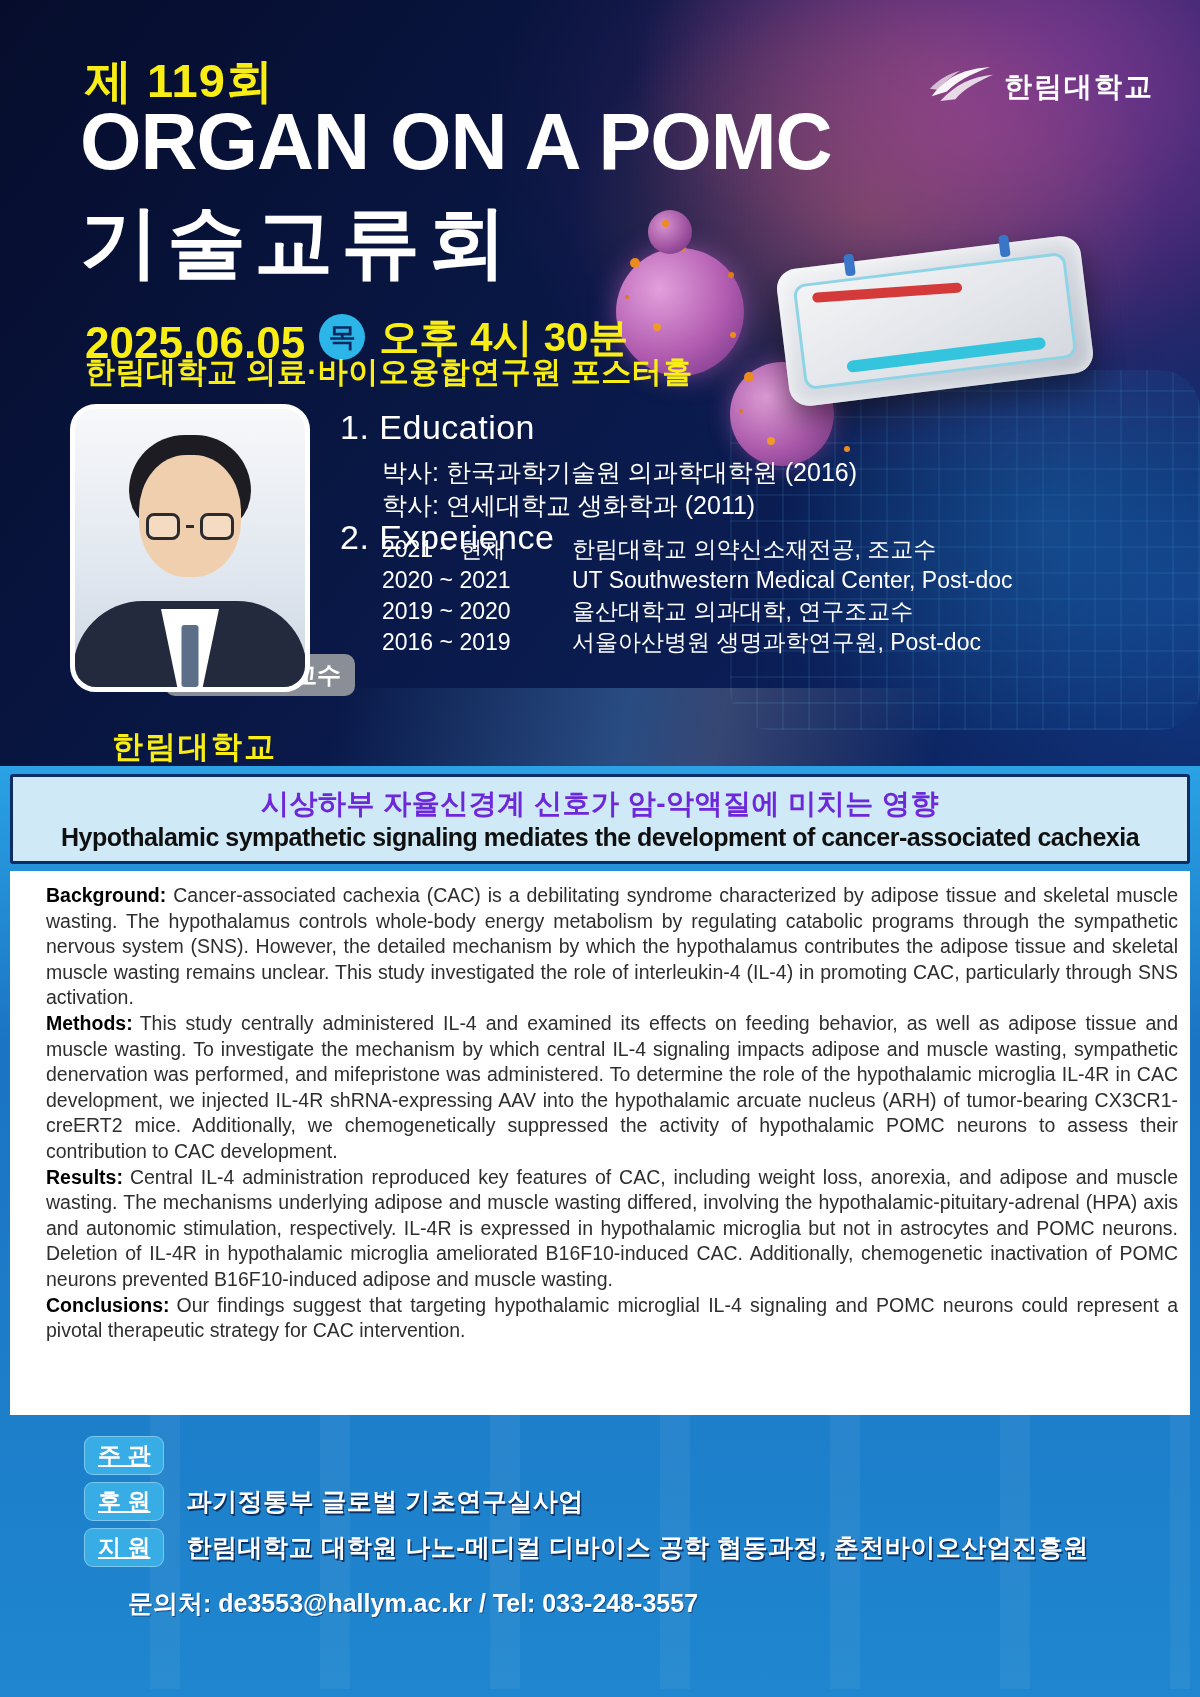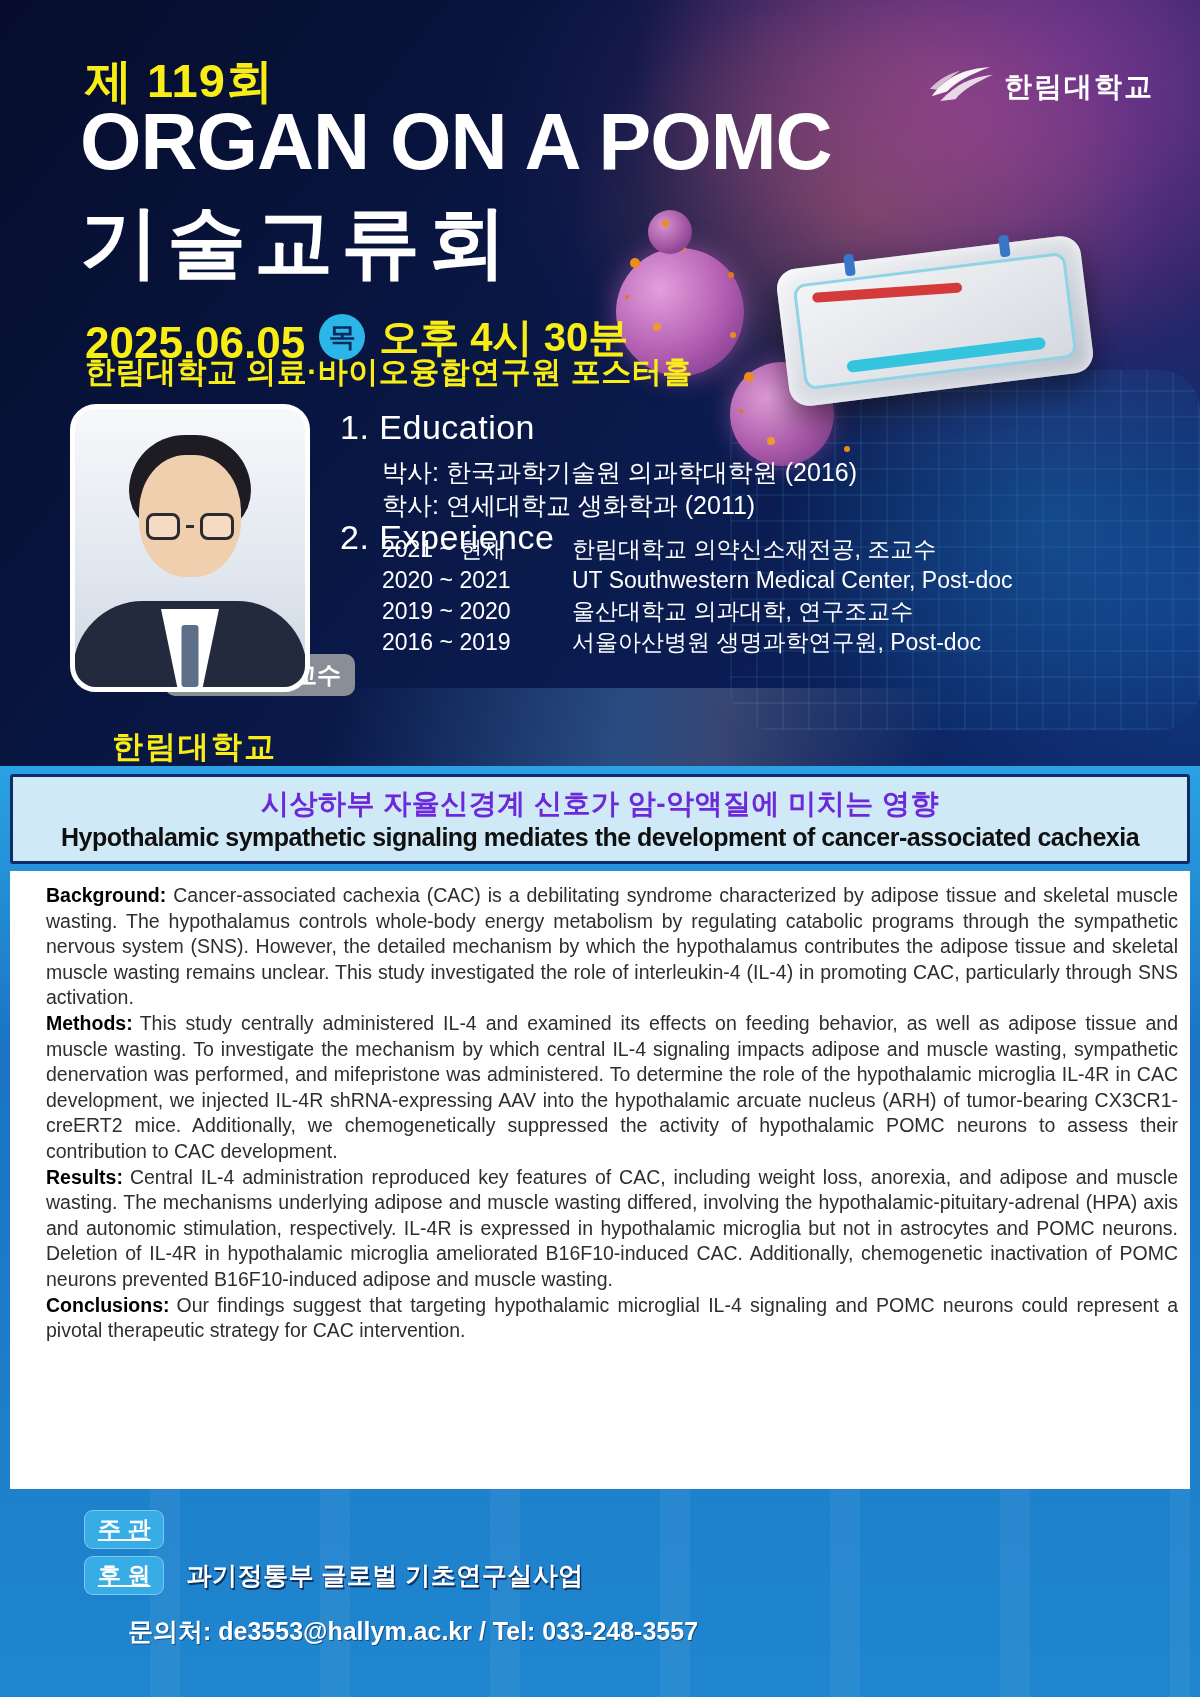--- a/index.html
+++ b/index.html
@@ -80,21 +80,21 @@
   .exp-table { position:absolute; left:382px; top:534px; font-size:23px; line-height:31px; color:#fff; }
   .exp-row { display:flex; }
   .exp-period { width:162px; flex:none; }
   .exp-desc { padding-left:28px; white-space:nowrap; }
   
   .lower { position:absolute; left:0; top:766px; width:1200px; height:931px;
     background:linear-gradient(#2aa2e4, #1b74c4 30%, #1f86cf 100%); padding:8px 10px; }
   .title-box { background:#cfe9f7; border:3px solid #0e2d68; border-radius:3px; text-align:center; padding:8px 8px 9px; }
   .talk-ko { font-size:28px; font-weight:800; color:#6d28d9; letter-spacing:.5px; }
   .talk-en { font-size:25px; font-weight:600; color:#101010; letter-spacing:-.5px; white-space:nowrap; }
-  .abstract-box { background:#ffffff; margin-top:7px; padding:12px 12px 12px 36px; height:618px; }
+  .abstract-box { background:#ffffff; margin-top:7px; padding:12px 12px 12px 36px; height:544px; }
   .abstract-box p { font-size:19.5px; line-height:25.6px; text-align:justify; color:#2e2e2e; }
   .abstract-box strong { color:#000; margin-right:7px; }
   .footer { position:relative; padding-top:14px; height:274px;
     background:repeating-linear-gradient(90deg, transparent 0 140px, rgba(255,255,255,.05) 140px 170px); }
   .sponsor-row { display:flex; align-items:flex-start; margin:7px 0 0 74px; gap:22px; }
   .badge { flex:none; background:#38ace5; border-radius:9px; padding:4px 14px; color:#fff; font-size:23px; font-weight:700;
     box-shadow:inset 0 0 0 1px rgba(255,255,255,.35);text-decoration:underline; }
   .sponsor-text { padding-top:3px; color:#fff; font-size:25px; font-weight:700; letter-spacing:.5px;
     text-shadow:1.5px 1.5px 0 rgba(8,38,86,.85), -1px 1px 0 rgba(8,38,86,.4); }
   .contact { margin:20px 0 0 118px; color:#fff; font-size:25px; font-weight:600; text-shadow:1px 1px 0 rgba(8,38,86,.6); }
@@ -198,17 +198,21 @@
     </div>
 
     <div class="footer">
       <div class="sponsor-row">
         <span class="badge">주 관</span>
       </div>
       <div class="sponsor-row">
         <span class="badge">후 원</span>
         <span class="sponsor-text">과기정통부 글로벌 기초연구실사업</span>
       </div>
+      <div class="sponsor-row">
+        <span class="badge">지 원</span>
+        <span class="sponsor-text">한림대학교 대학원 나노-메디컬 디바이스 공학 협동과정, 춘천바이오산업진흥원</span>
+      </div>
       <div class="contact">문의처: de3553@hallym.ac.kr / Tel: 033-248-3557</div>
     </div>
   </div>
 
 </div>
 
 </body></html>

